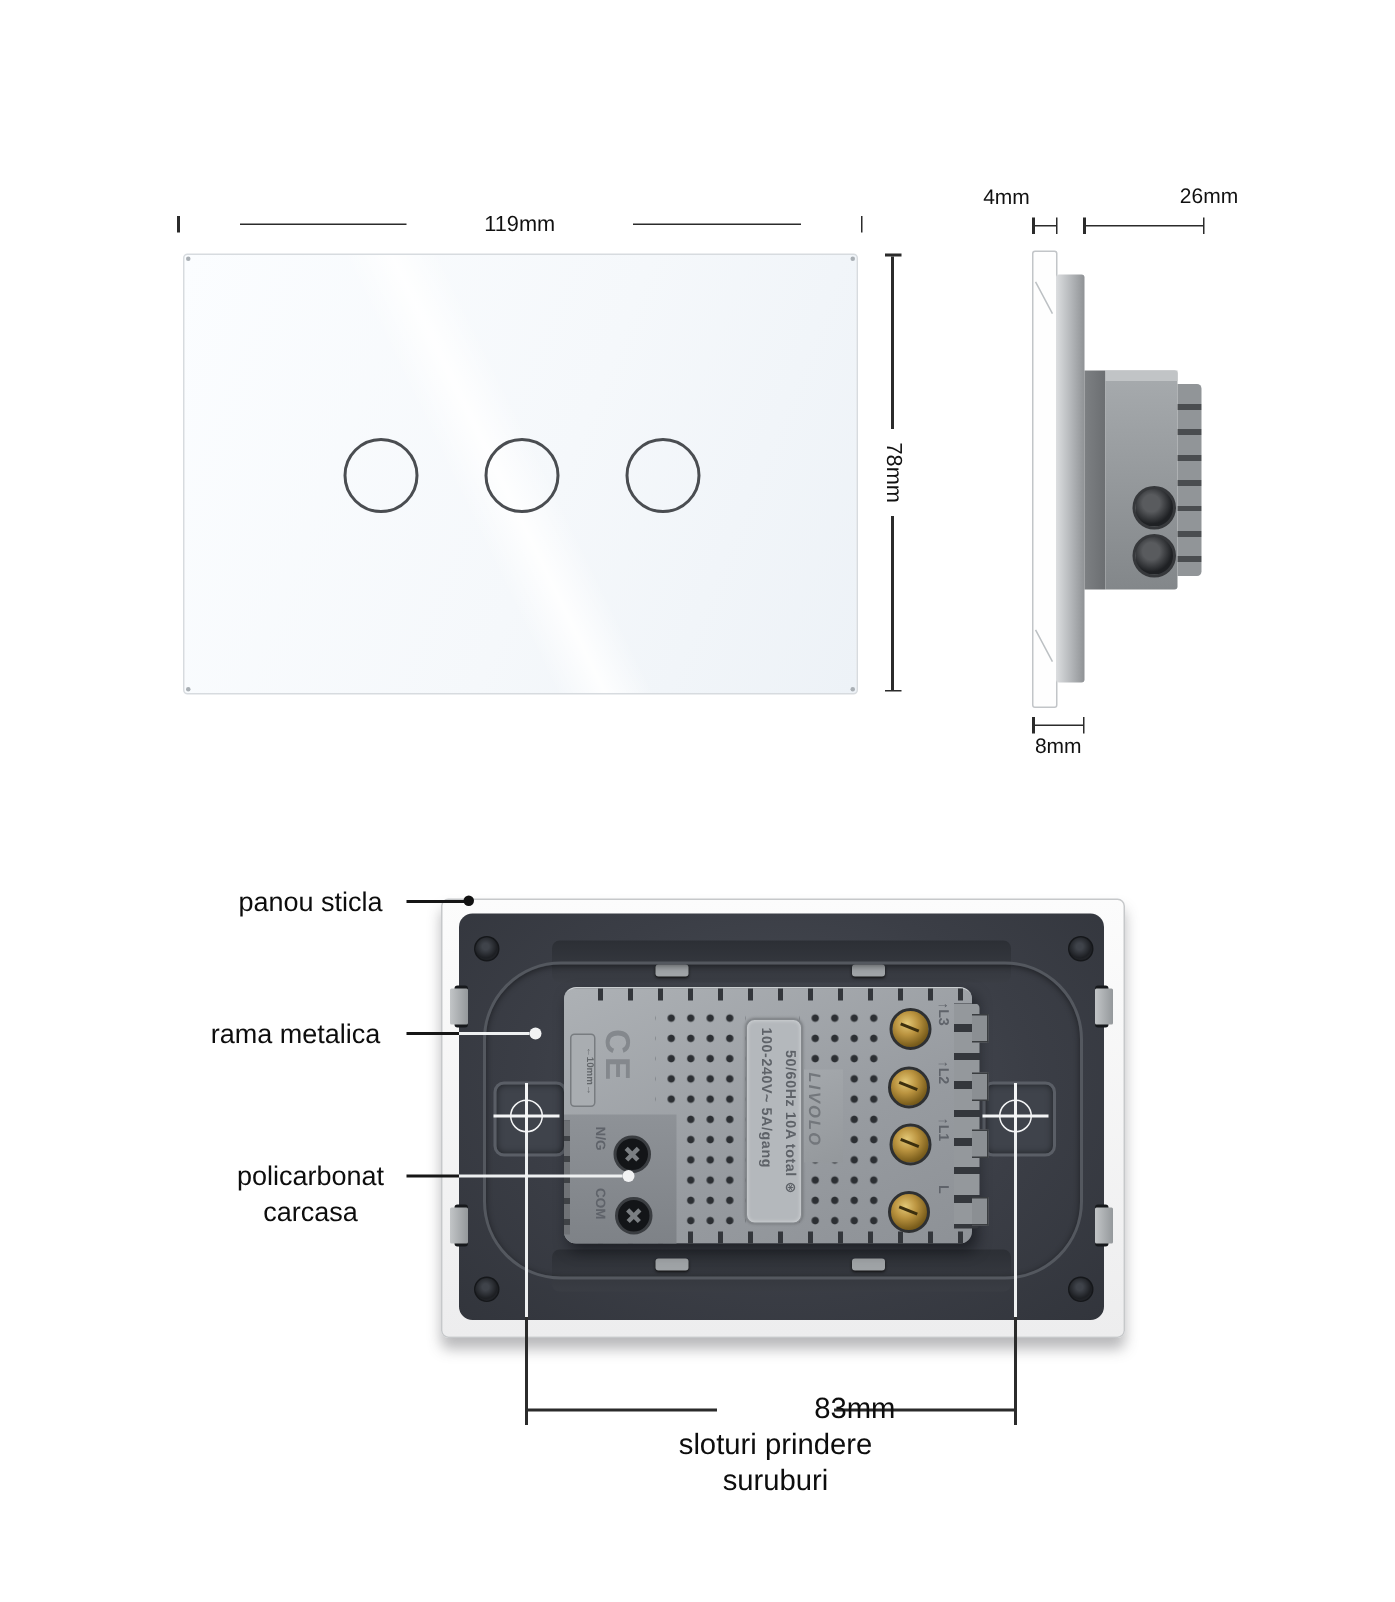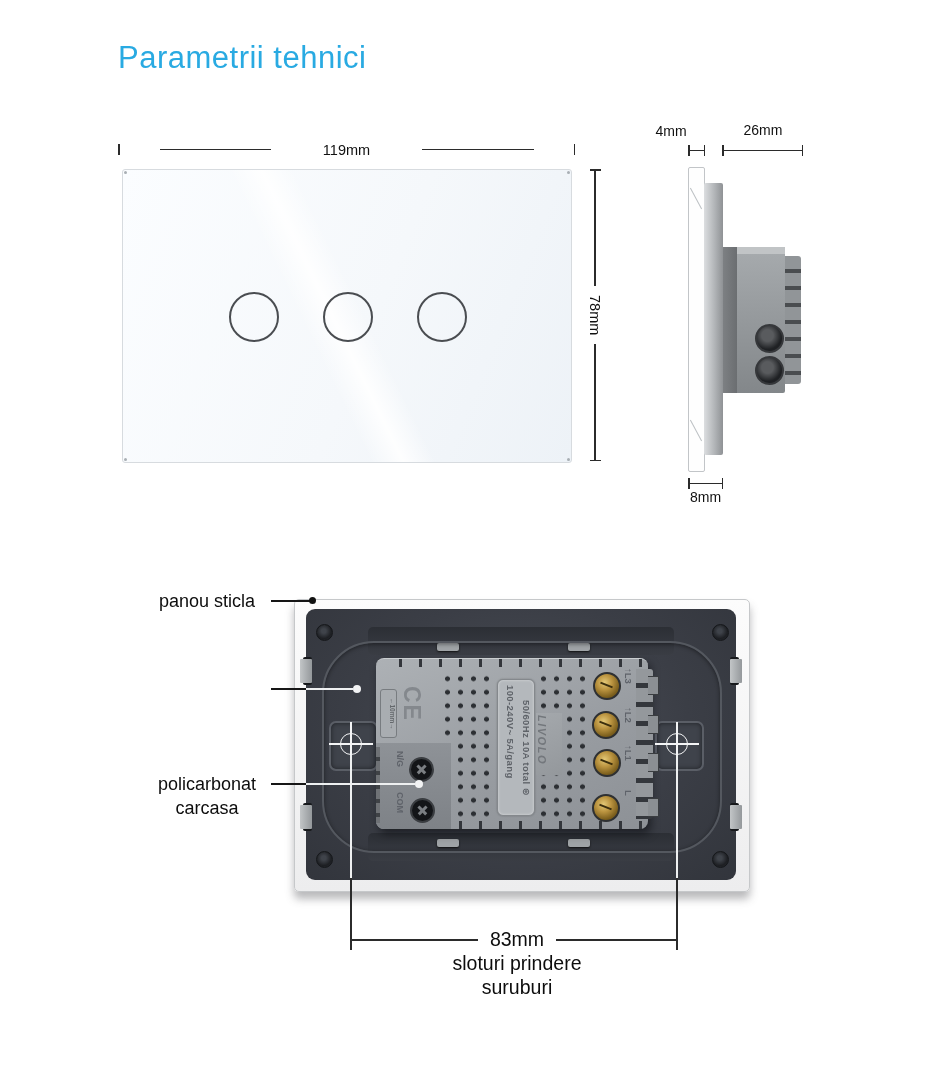--- a/index.html
+++ b/index.html
@@ -98,21 +98,20 @@
   .dotwht{position:absolute;width:8px;height:8px;border-radius:50%;background:#f2f3f4;}
   .callout{position:absolute;text-align:center;font-size:18px;line-height:24px;color:#0d0d0d;}
   .mount-txt{position:absolute;text-align:center;font-size:19.5px;color:#0d0d0d;}
   .page-title{position:absolute;left:118px;top:40px;font-size:31px;letter-spacing:.5px;}
 </style>
 </head>
 <body>
 
 <div id="stage">
 
-  <div class="page-title" style="color:#29aae2">Parametrii tehnici</div>
 
   <div class="abs dimh" style="left:118px;top:143px;width:457px;gap:40px;">
     <span class="t"></span>
       <span class="l"></span>
       <span class="lbl">119mm</span>
       <span class="l"></span>
       <span class="t"></span>
   </div>
 
   <div class="abs front-panel">
@@ -128,21 +127,21 @@
 
   <div class="abs dimv" style="left:588px;top:169px;height:292px;">
     <span class="t"></span>
       <span class="l"></span>
       <span class="lbl">78mm</span>
       <span class="l"></span>
       <span class="t"></span>
   </div>
 
   <div class="abs dimlabel" style="left:648px;top:123px;width:46px;">4mm</div>
-  <div class="abs dimlabel" style="left:735px;top:122px;width:56px;">26mm</div>
+  <div class="abs dimlabel" style="left:778px;top:122px;width:56px;">26mm</div>
   <div class="abs dimh" style="left:688px;top:144px;width:17px;">
     <span class="t"></span>
       <span class="l"></span>
       <span class="t"></span>
   </div>
   <div class="abs dimh" style="left:722px;top:144px;width:81px;">
     <span class="t"></span>
       <span class="l"></span>
       <span class="t"></span>
   </div>
@@ -243,35 +242,38 @@
   <span class="xh-h" style="left:655px;top:743.2px;"></span>
   <span class="xh-v" style="left:676.2px;top:722px;"></span>
   <span class="xh-c" style="left:666px;top:733px;"></span>
 
   <div class="callout" style="left:112px;top:589px;width:190px;">
     <div>panou sticla</div>
   </div>
   <span class="lineblk" style="left:271px;top:600px;width:39px;"></span>
   <span class="dotblk" style="left:309px;top:597px;"></span>
 
+  <div class="callout" style="left:102px;top:677px;width:190px;">
+    <div>rama metalica</div>
+  </div>
   <span class="lineblk" style="left:271px;top:688px;width:35px;"></span>
   <span class="linewht" style="left:306px;top:688px;width:47px;"></span>
   <span class="dotwht" style="left:353px;top:684.5px;"></span>
 
   <div class="callout" style="left:112px;top:772px;width:190px;">
     <div>policarbonat</div>
     <div>carcasa</div>
   </div>
   <span class="lineblk" style="left:271px;top:783px;width:35px;"></span>
   <span class="linewht" style="left:306px;top:783px;width:109px;"></span>
   <span class="dotwht" style="left:415px;top:779.5px;"></span>
 
   <span class="vlinewht" style="left:350.2px;top:755px;height:123px;"></span>
   <span class="vlineblk" style="left:350.2px;top:878px;height:72px;"></span>
   <span class="vlinewht" style="left:676.2px;top:755px;height:123px;"></span>
   <span class="vlineblk" style="left:676.2px;top:878px;height:72px;"></span>
   <span class="vlineblk" style="left:351px;top:939px;width:127px;height:1.5px;"></span>
   <span class="vlineblk" style="left:556px;top:939px;width:121px;height:1.5px;"></span>
-  <div class="mount-txt" style="left:437px;top:928px;width:160px;">83mm</div>
+  <div class="mount-txt" style="left:437px;top:928px;width:160px;text-align:right;">83mm</div>
   <div class="mount-txt" style="left:397px;top:976px;width:240px;">suruburi</div>
   <div class="mount-txt" style="left:397px;top:952px;width:240px;">sloturi prindere</div>
 
 </div>
 
 </body></html>

